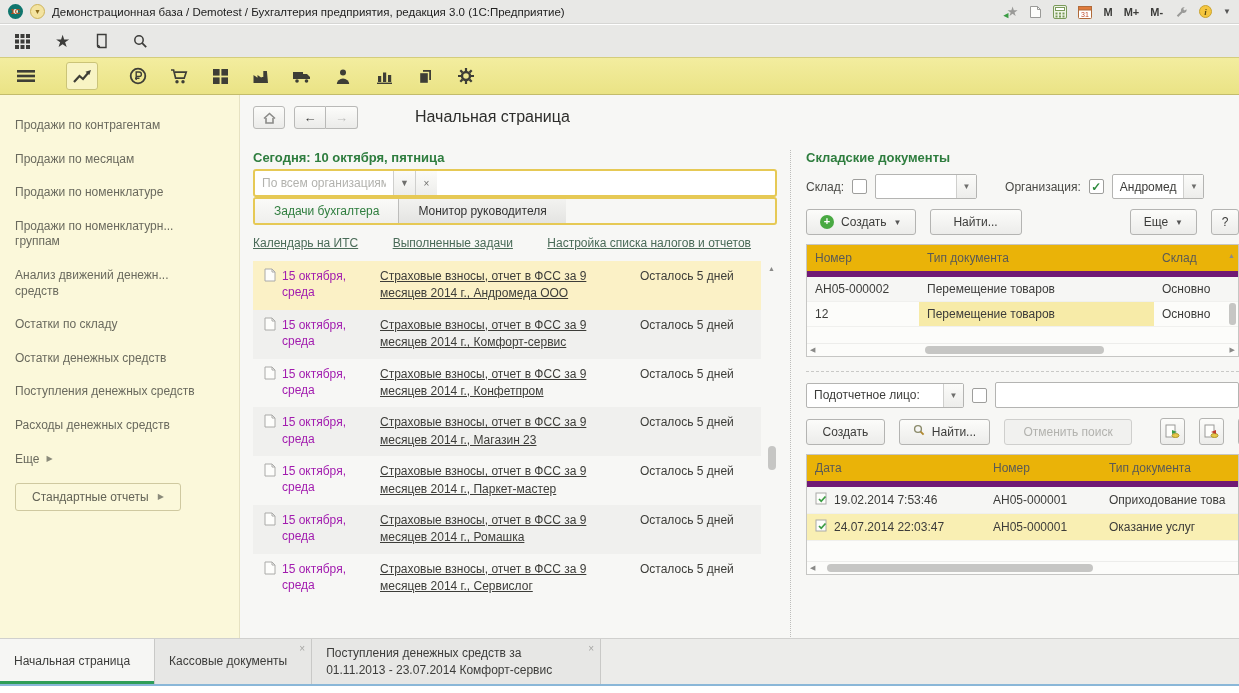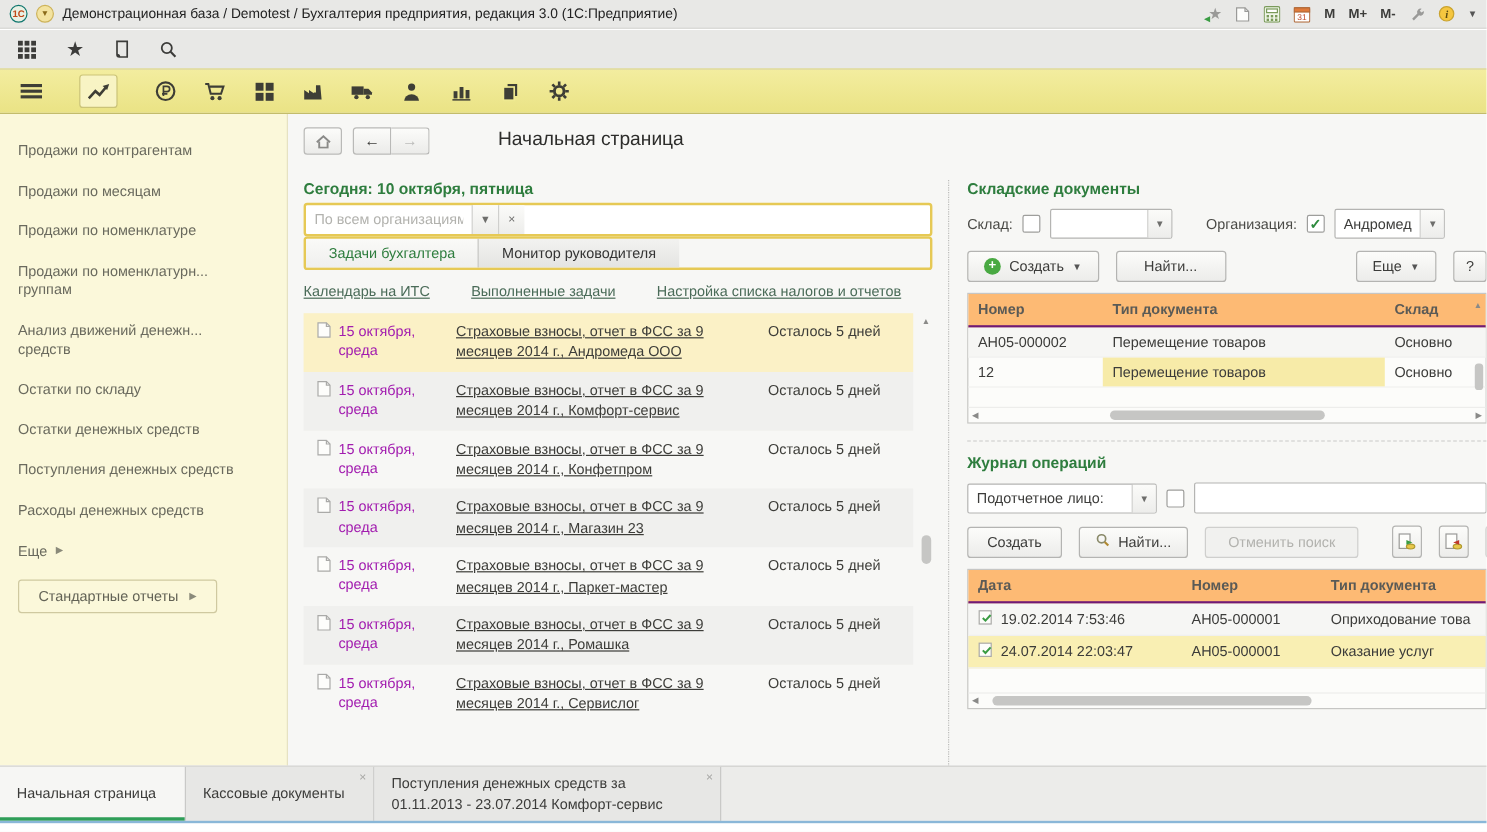--- a/index.html
+++ b/index.html
@@ -2,21 +2,21 @@
 <html><head>
 <meta charset="utf-8">
 <style>
   * { box-sizing: border-box; margin: 0; padding: 0; }
   body { background:#fff; font-family:"Liberation Sans", sans-serif; }
   .screen { position:relative; width:1239px; height:693px; overflow:hidden; background:#fff; color:#333; }
 
   
   .titlebar { position:absolute; left:0; top:0; right:0; height:24px; background:#e8e8e6;
     border-bottom:1px solid #d6d6d4; display:flex; align-items:center; padding:0 8px; gap:7px; }
-  .logo1c { width:15px; height:15px; border-radius:50%; background:#e9f0e4; border:1px solid #0f766e;
+  .logo1c { width:15px; height:15px; border-radius:50%; background:#e9f0e4; border:5px solid #0f766e;
     color:#c04a1a; font-size:8px; font-weight:bold; display:flex; align-items:center; justify-content:center; }
   .sysdd { width:15px; height:15px; border-radius:50%; background:#f3e3a0; border:1px solid #cdb35a;
     color:#8a6a1a; font-size:7px; display:flex; align-items:center; justify-content:center; }
   .title-text { font-size:11.5px; color:#222; white-space:nowrap; }
   .tb-right { margin-left:auto; display:flex; align-items:center; gap:11px; }
   .tb-ico { display:flex; align-items:center; justify-content:center; color:#6e6e6c; cursor:pointer; }
   .mem-btn { font-size:11px; font-weight:bold; color:#3c3c3a; cursor:pointer; }
   .star-glyph { font-size:13px; color:#9a9a98; line-height:1; position:relative; }
   .star-glyph .plus-mini { position:absolute; left:-3px; bottom:-2px; color:#3a9c43; font-size:9px; font-weight:bold; }
   .info-badge { width:13px; height:13px; border-radius:50%; background:#f5c63f; border:1px solid #c9a32f;
@@ -101,21 +101,21 @@
     display:flex; align-items:center; justify-content:center; background:linear-gradient(#fbfbf9,#ededeb); cursor:pointer; }
   .brow { display:flex; gap:14px; margin-top:10px; align-items:center; }
   .btn { height:26px; padding:0 13px; border:1px solid #b4b4b2; border-radius:3px;
     background:linear-gradient(#fcfcfa,#ececea); font-size:12px; color:#3c3c3a;
     display:inline-flex; align-items:center; justify-content:center; gap:7px; cursor:pointer; white-space:nowrap; }
   .btn.disabled { color:#b2b2ae; background:#f1f1ef; border-color:#cfcfcd; cursor:default; }
   .plus-badge { width:14px; height:14px; border-radius:50%; background:#49a942; color:#fff; font-size:11px;
     line-height:13px; text-align:center; font-weight:bold; }
   .icon-btn { width:30px; height:27px; padding:0; }
   .tbl { margin-top:9px; border:1px solid #c6c6c4; background:#fcfcfa; position:relative; width:100%; }
-  .thead { display:flex; background:#fdba74; border-bottom:2px solid #701a75;font-weight:bold; }
+  .thead { display:flex; background:#eab308; border-bottom:6px solid #701a75; }
   .th { font-size:12px; color:#5a5a56; padding:6px 8px; }
   .trow { display:flex; border-bottom:1px solid #f0f0ee; align-items:center; cursor:pointer; }
   .td { font-size:12px; color:#3c3c3a; padding:5px 8px; display:flex; align-items:center; gap:5px; white-space:nowrap; overflow:hidden; }
   .wh-c0 { width:112px; } .wh-c1 { width:235px; } .wh-c2 { flex:1; }
   .wh-row:nth-of-type(1) { background:#f6f6f4; }
   .wh-row.hl .wh-c1 { background:#f7eba8; }
   .jr-c0 { width:178px; } .jr-c1 { width:116px; } .jr-c2 { flex:1; }
   .jr-row:nth-of-type(1) { background:#f6f6f4; }
   .jr-row.hl { background:#f9efb3; }
   .tbl .spacer { height:16px; }
@@ -541,21 +541,20 @@
             <span class="hthumb" style="left:26%; width:44%;"></span>
           </span>
         <span class="ar">▶</span>
       </div>
       <span class="vup">▲</span>
       <span class="vthumb"></span>
     </div>
 
     <div class="dash-div"></div>
 
-    <div class="panel-h">Журнал операций</div>
     <div class="frow">
       <span class="combo" style="width:158px;">
         <span class="val" style="flex:1;">Подотчетное лицо:</span>
         <span class="dd">▼</span>
       </span>
       <span class="cb"></span>
       <input class="jr-input" value="" style="">
     </div>
     <div class="brow">
       <span class="btn" style="width:90px;">Создать</span>

